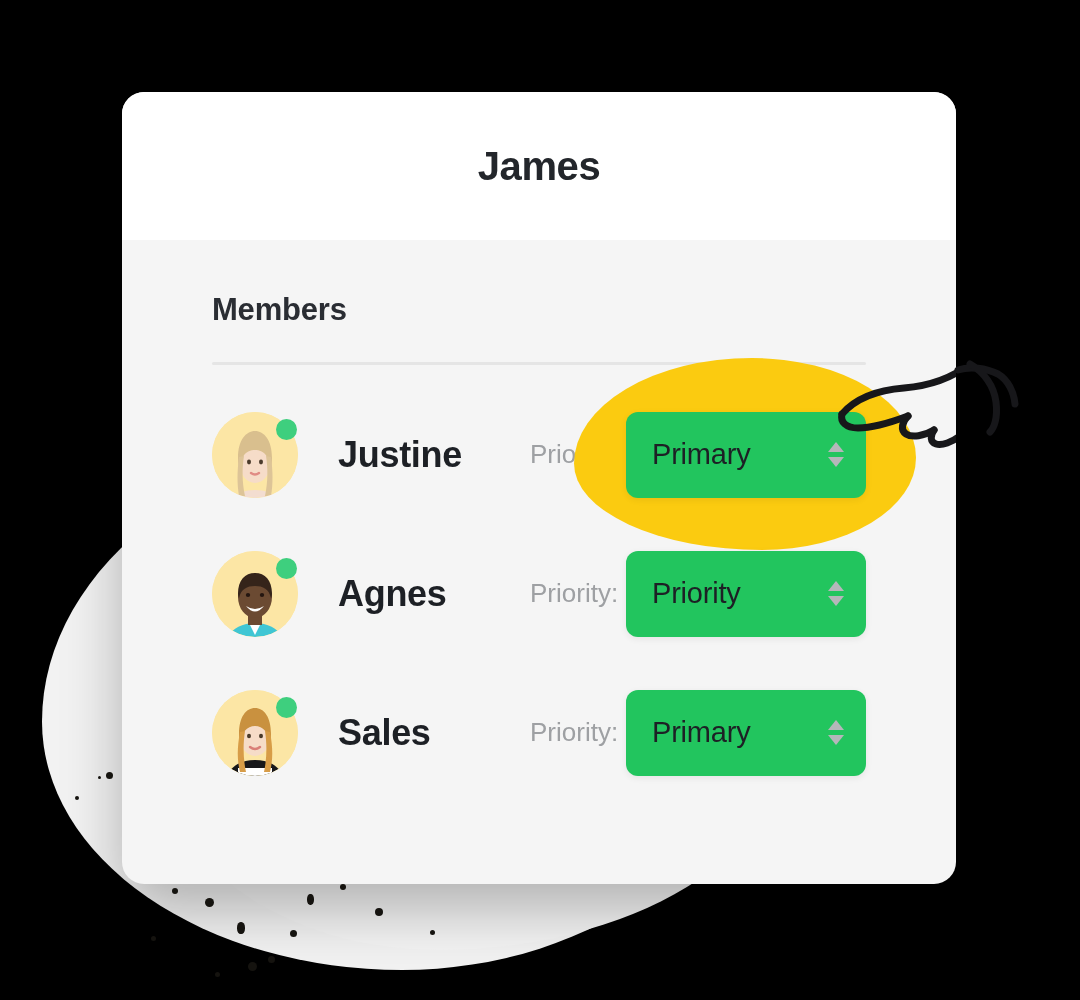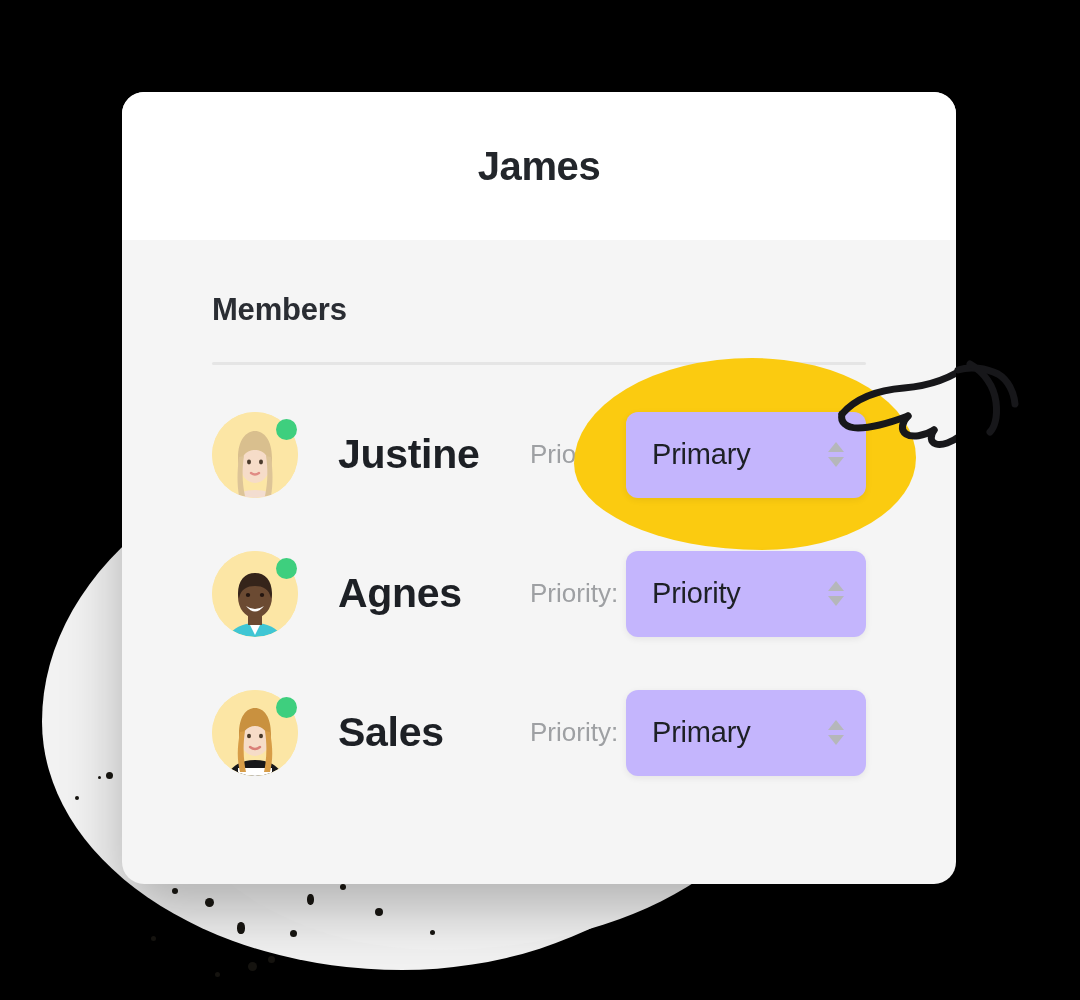--- a/index.html
+++ b/index.html
@@ -140,21 +140,21 @@
     right: 1px;
     top: 7px;
     width: 21px;
     height: 21px;
     border-radius: 50%;
     background: #3ecf7e;
     z-index: 3;
   }
 
   .member-name {
-    font-size: 41px;
+    font-size: 36px;
     font-weight: bold;
     color: #1d2025;
     margin-left: 40px;
     width: 188px;
     letter-spacing: -0.3px;
   }
 
   .priority-label {
     font-size: 26px;
     color: #9ea0a3;
@@ -165,21 +165,21 @@
   
   .select-wrap {
     position: relative;
     margin-left: auto;
     z-index: 3;
   }
 
   .select-box {
     width: 240px;
     height: 86px;
-    background: #c4b5fd;
+    background: #22c55e;
     border-radius: 12px;
     display: flex;
     align-items: center;
     padding: 0 22px 0 26px;
     box-shadow: 0 2px 7px rgba(0,0,0,0.07);
     position: relative;
     cursor: pointer;
   }
 
   .select-value {

